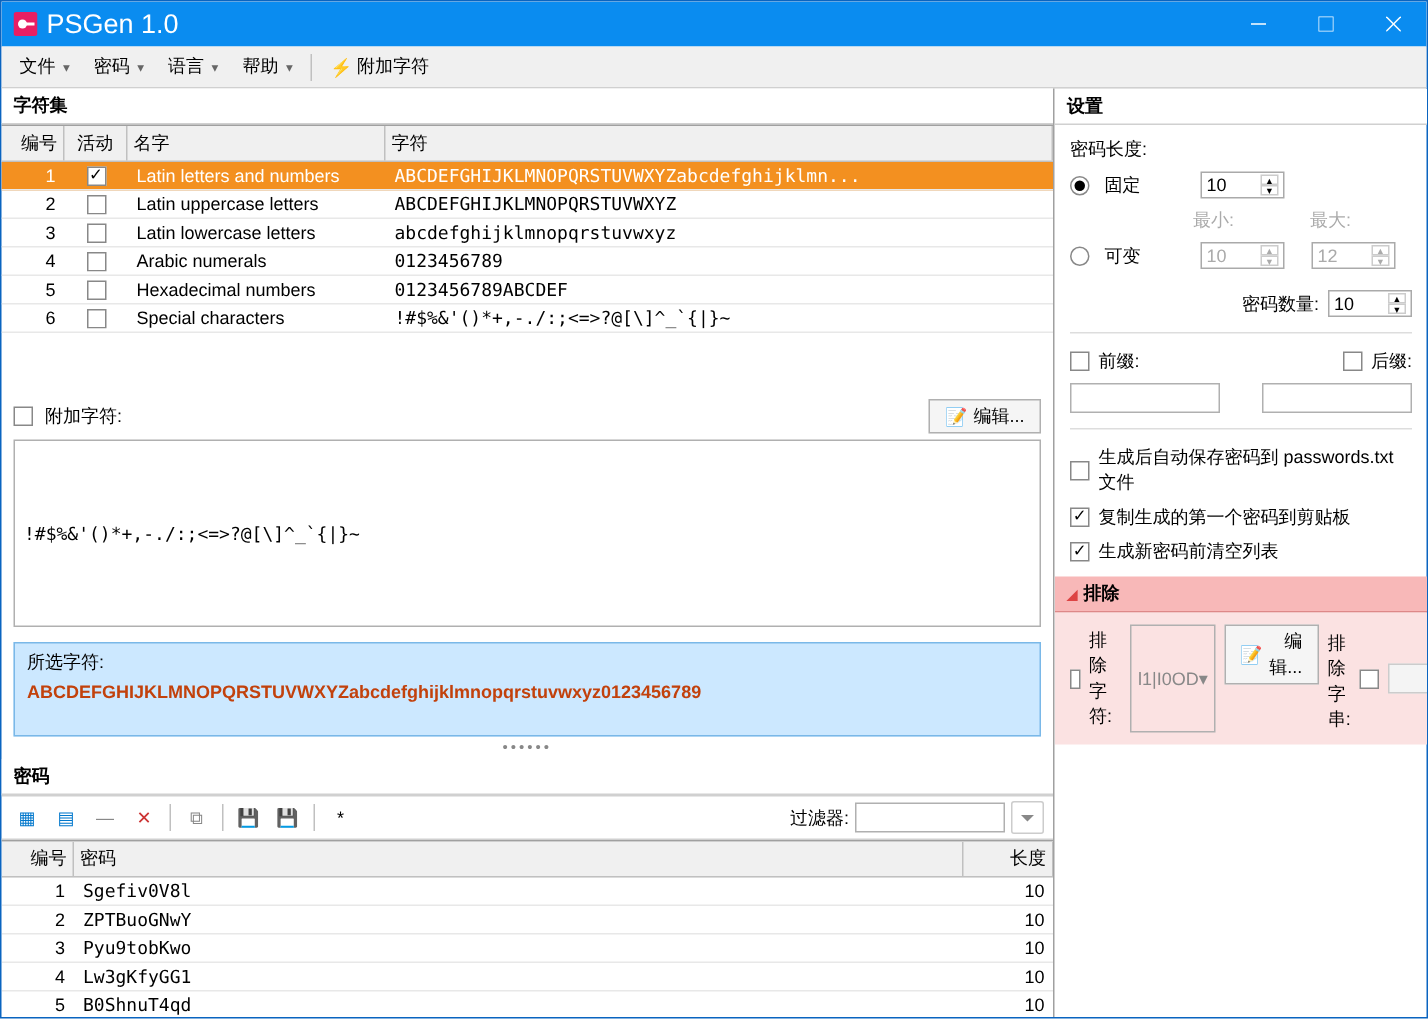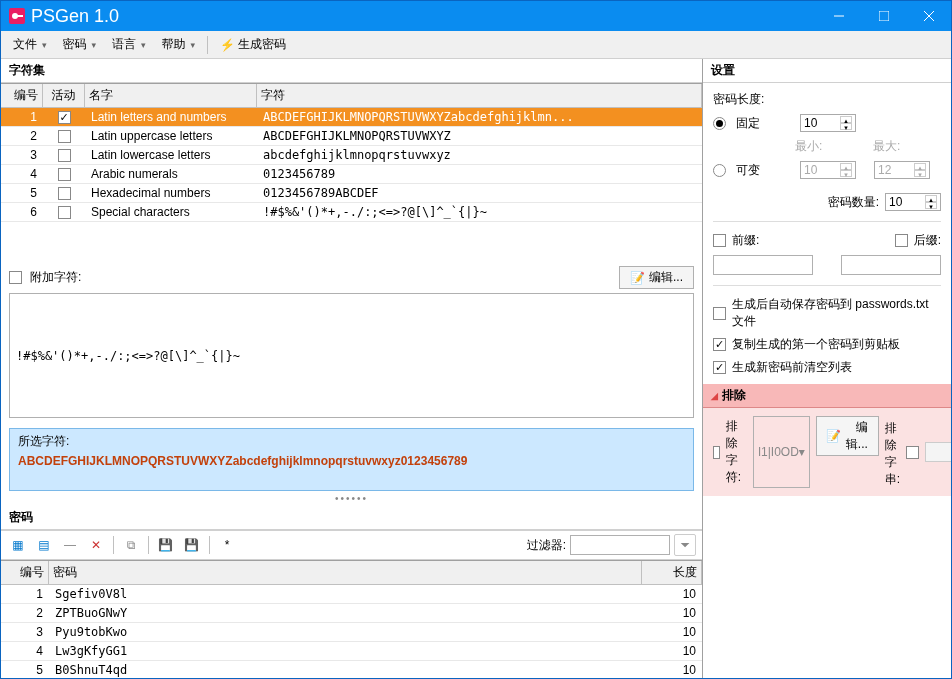--- a/index.html
+++ b/index.html
@@ -120,21 +120,21 @@
       <span>语言</span>
       <span class="chev">▾</span>
     </div>
   <div class="menu">
       <span>帮助</span>
       <span class="chev">▾</span>
     </div>
   <div class="sep"></div>
   <div class="menu">
       <span style="color:#f90">⚡</span>
-      <span>生成密码</span>
+      <span>附加字符</span>
     </div>
 </div>
 
 <div class="content">
   <div class="left">
     <div class="section-hdr">字符集</div>
     <div class="grid">
       <div class="grid-hdr">
         <div class="col col-num">编号</div>
         <div class="col col-act">活动</div>

